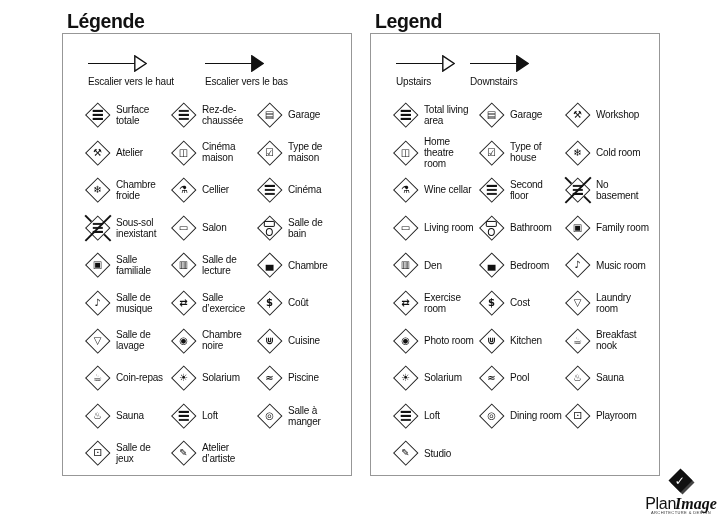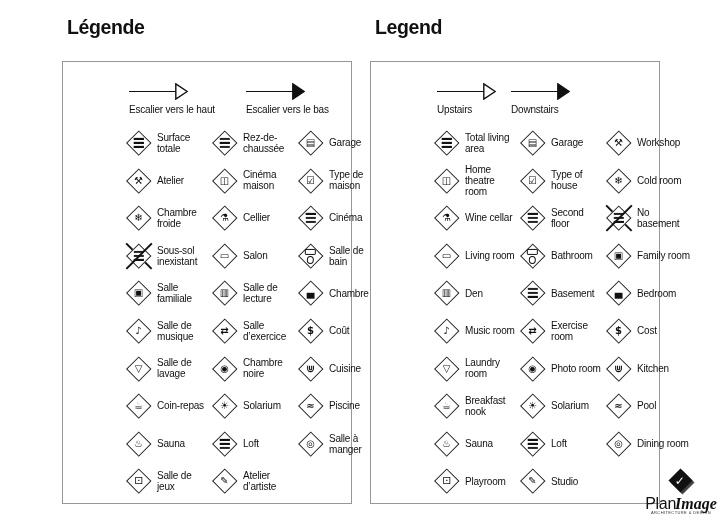--- a/index.html
+++ b/index.html
@@ -1,21 +1,21 @@
 <!DOCTYPE html>
 <html><head>
 <meta charset="utf-8">
 <style>
   html,body{margin:0;padding:0;width:720px;height:523px;background:#ffffff;overflow:hidden;
     font-family:"Liberation Sans",sans-serif;color:#111;}
-  .panel-wrap{position:absolute;top:16px;width:290px;}
+  .panel-wrap{position:absolute;top:10px;width:290px;}
   .panel-wrap.fr{left:62px;}
   .panel-wrap.en{left:370px;}
   .panel-title{margin:0 0 0 5px;font-size:19.5px;font-weight:700;letter-spacing:-0.4px;line-height:22px;}
-  .box{margin-top:23px;border:1px solid #979797;height:443px;background:#fff;box-sizing:border-box;padding-left:41px;}
+  .box{margin-top:1px;border:1px solid #979797;height:443px;background:#fff;box-sizing:border-box;}
   
   .arrows{display:flex;gap:11px;padding:21px 0 0 25px;}
   .arrow-group{display:flex;flex-direction:column;}
   .arrow-g{display:flex;align-items:center;height:17px;}
   .a-line{width:47px;height:1.6px;background:#111;}
   .a-head{margin-left:-1px;display:block;}
   .arrow-label{margin-top:4px;font-size:10px;letter-spacing:-0.2px;white-space:nowrap;}
   .fr .arrow-group:first-child{min-width:106px;}
   .en .arrow-group:first-child{min-width:63px;}
   
@@ -507,32 +507,20 @@
 
   <div class="cell">
     <div class="icon">
       <div class="diamond">
         <div class="inner">▥</div>
       </div>
     </div>
     <div class="lab">Den</div>
   </div>
 
-  <div class="cell">
-    <div class="icon">
-      <div class="diamond">
-        <div class="inner bars">
-                <div class="bar"></div>
-                <div class="bar"></div>
-                <div class="bar f"></div>
-              </div>
-      </div>
-    </div>
-    <div class="lab">Basement</div>
-  </div>
 
   <div class="cell">
     <div class="icon">
       <div class="diamond">
         <div class="inner">▄</div>
       </div>
     </div>
     <div class="lab">Bedroom</div>
   </div>
 

